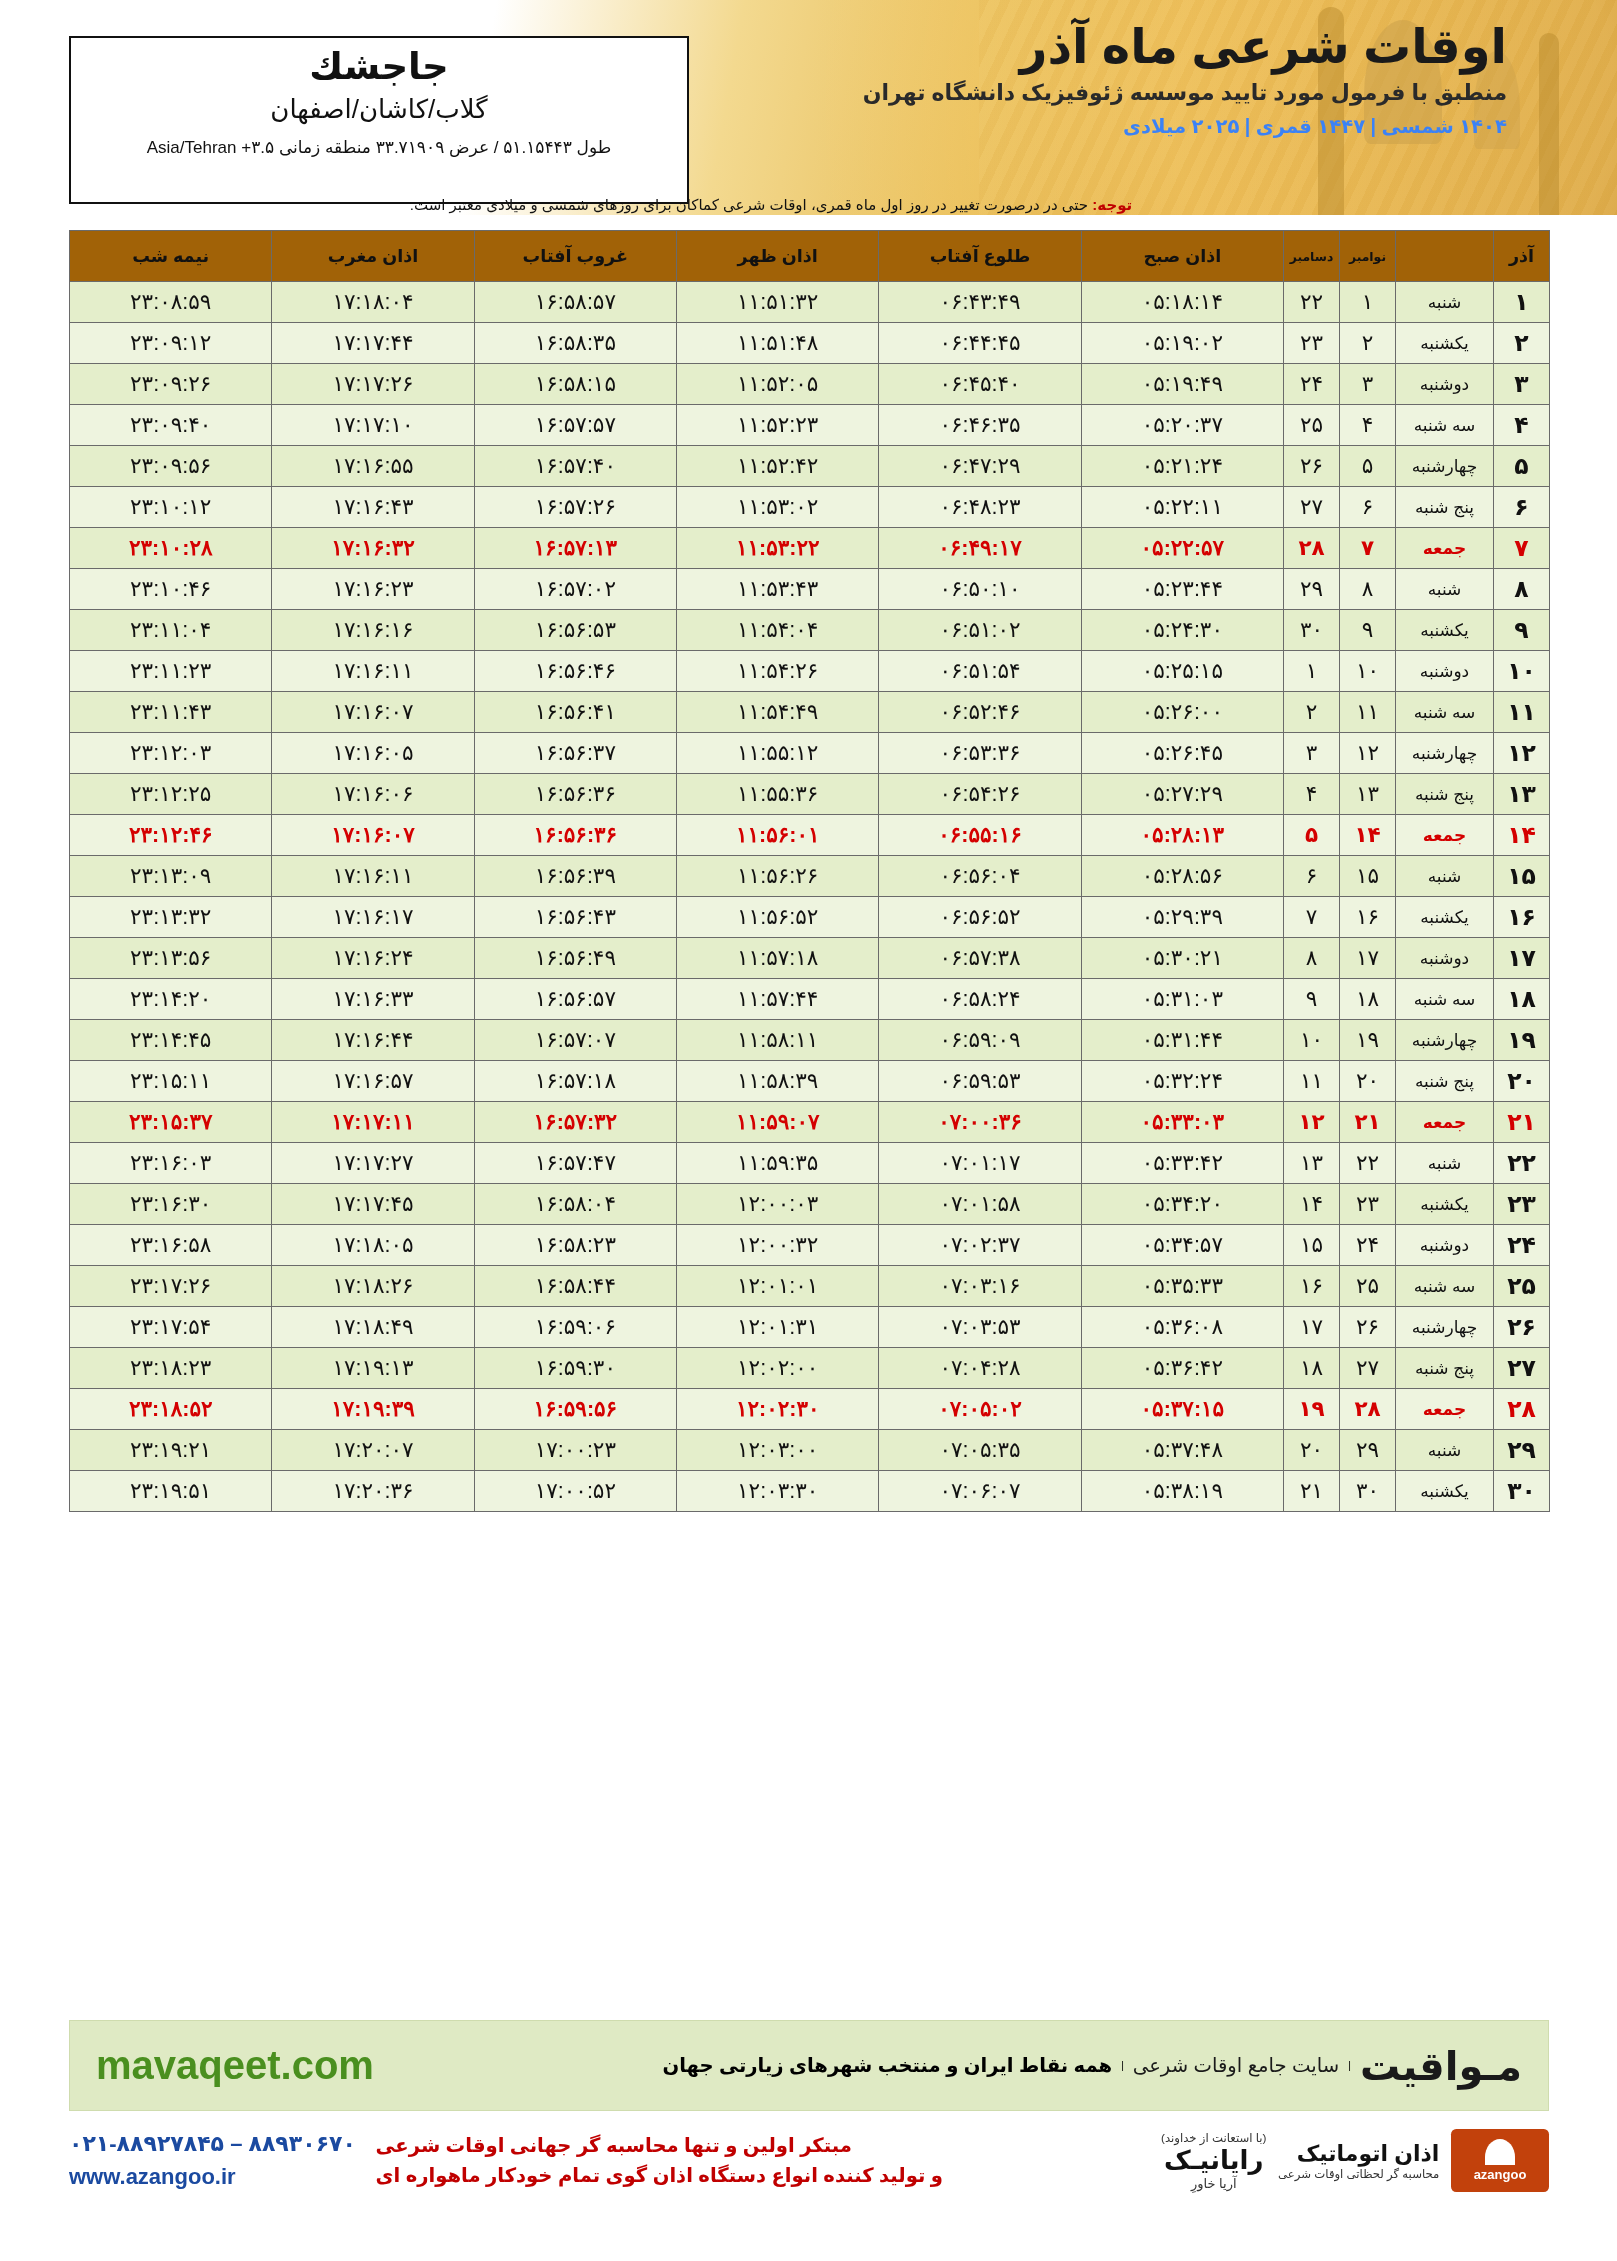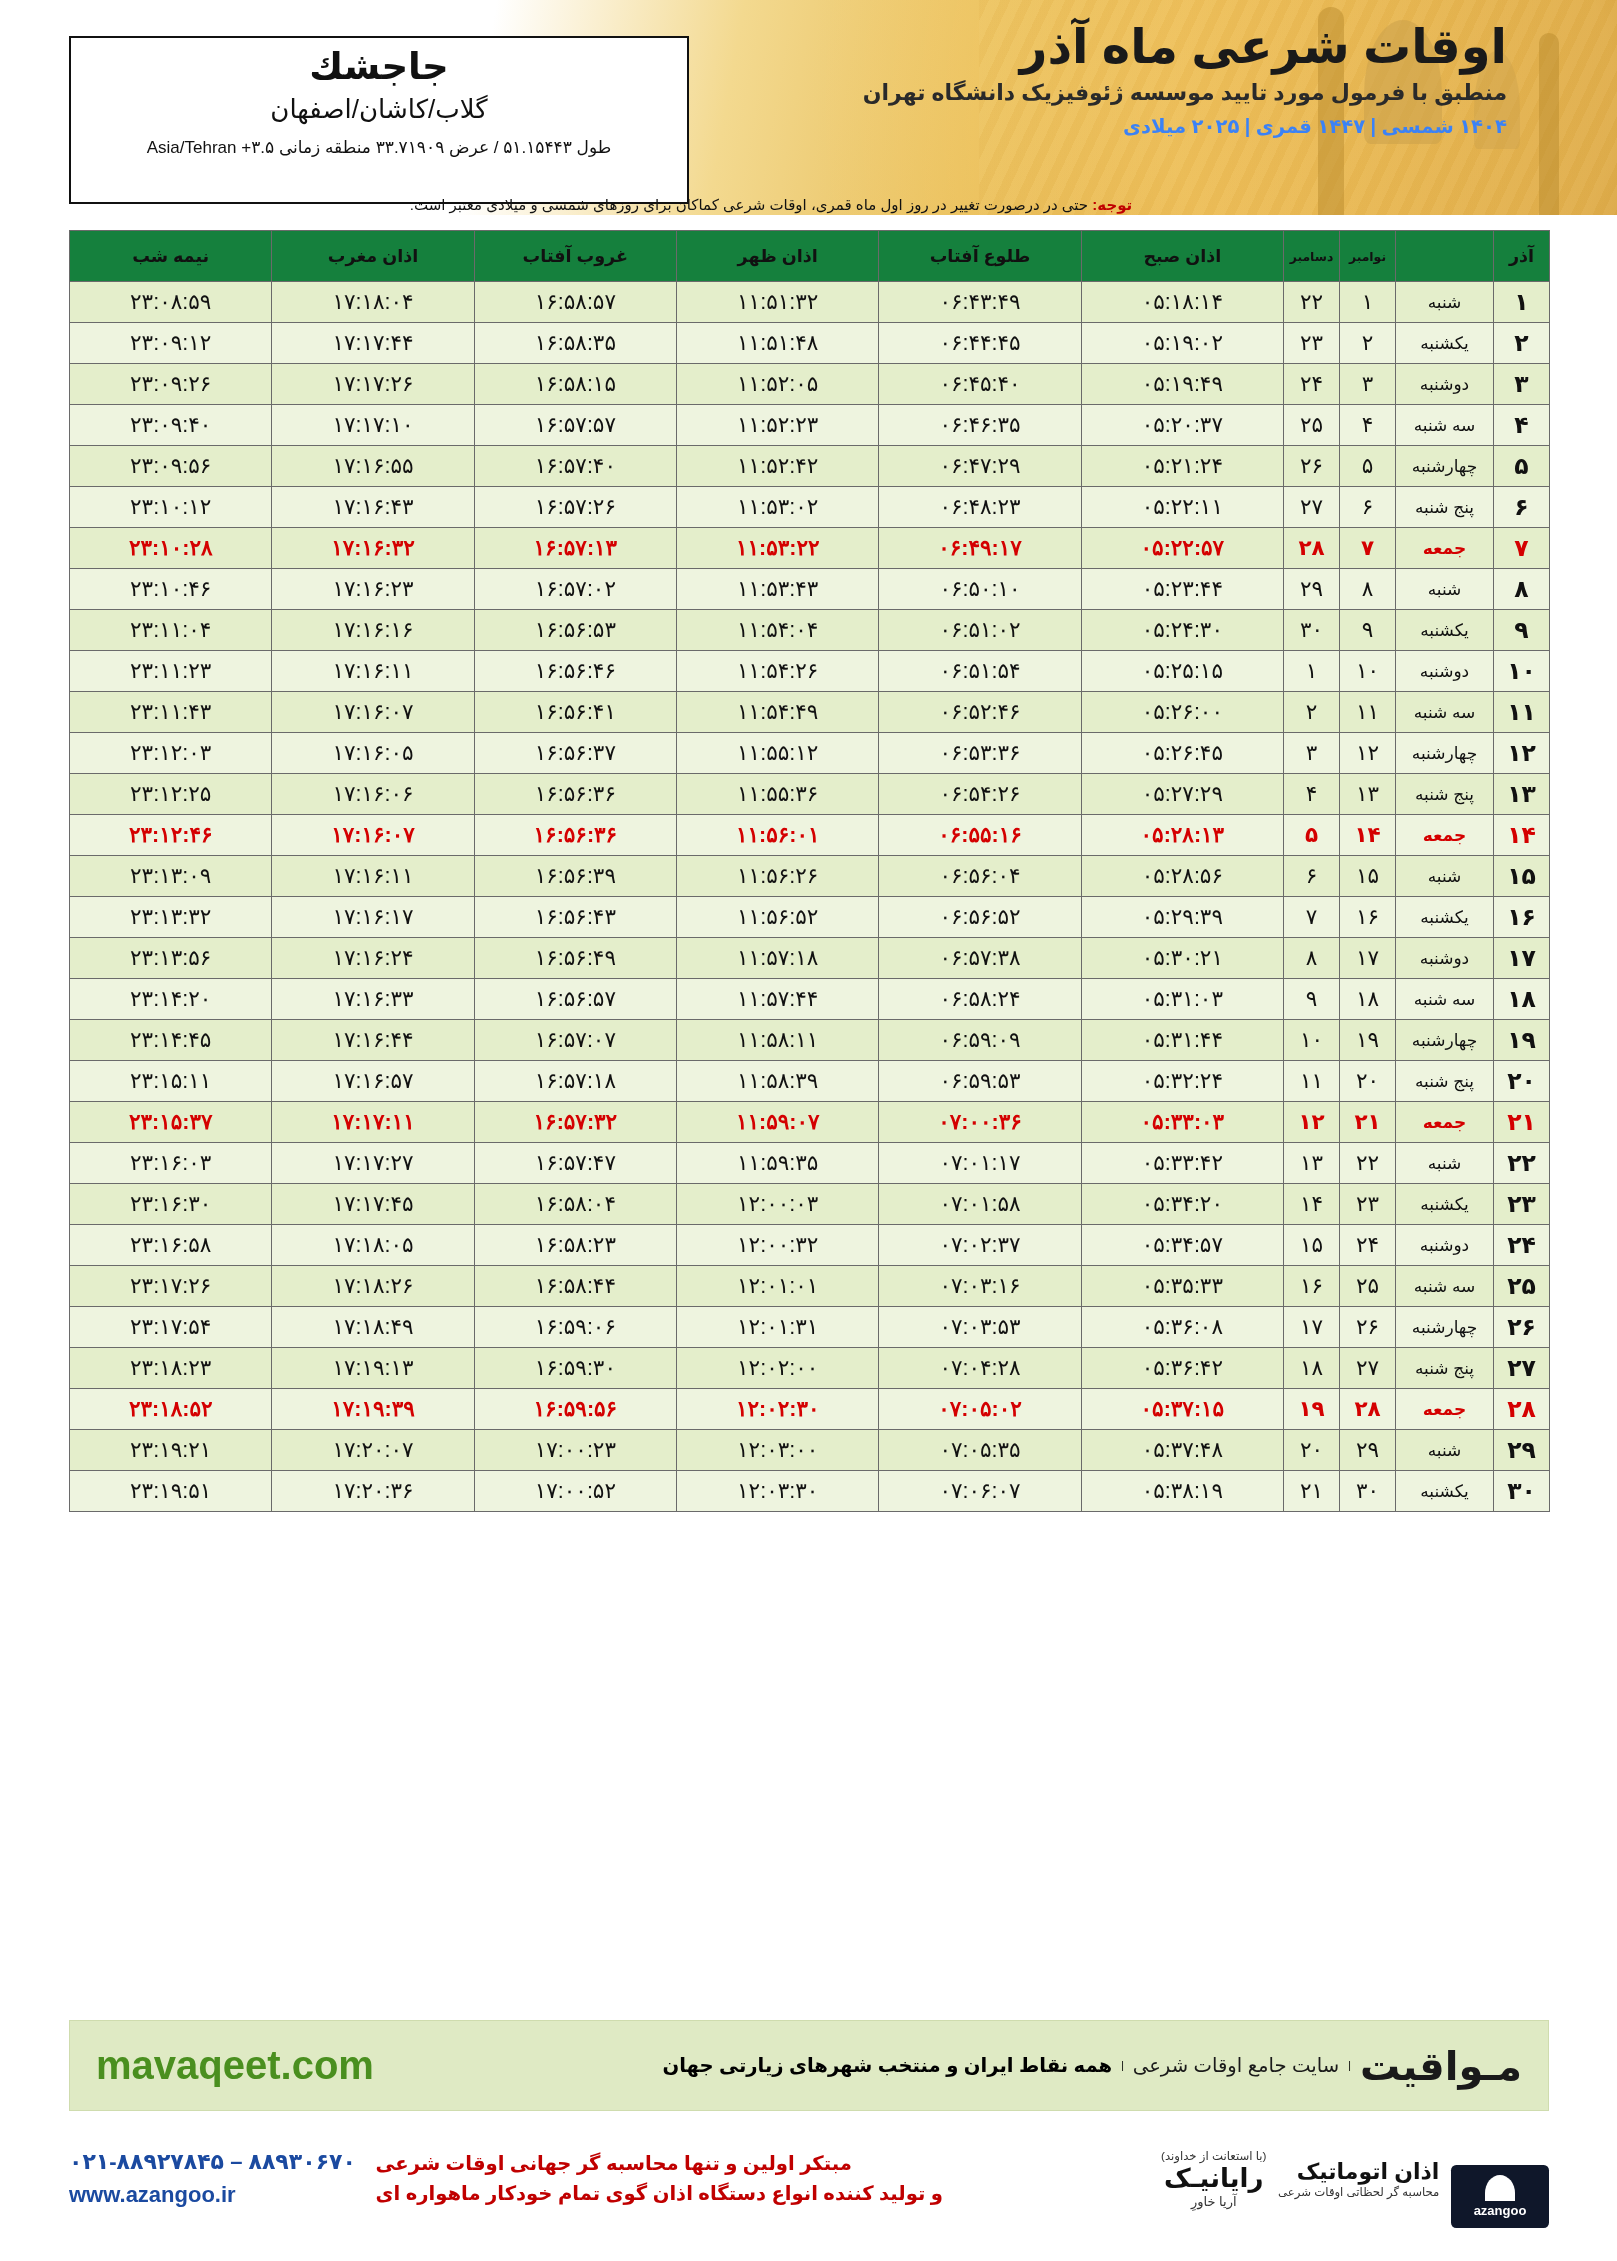--- a/index.html
+++ b/index.html
@@ -78,21 +78,21 @@
   #note .note-text { font-weight:normal; }
 
   
   #table-wrap {
     position:absolute; top:230px; left:69px; width:1481px;
   }
   table { border-collapse: collapse; width:100%; table-layout:fixed; direction:rtl; }
   th, td { border:1.3px solid #6a6a6a; text-align:center; }
 
   thead th {
-    background:#15803d; color:#111; font-size:17.6px; font-weight:bold; height:51px;
+    background:#a16207; color:#111; font-size:17.6px; font-weight:bold; height:51px;
     position:relative;
   }
   
   thead th.slant { font-size:12.4px; padding:0 1.3px; }
 
   tbody td { font-size:21.5px; height:41px; color:#111; background:#e4eecb; }
   tbody tr:nth-child(even) td { background:#eef4df; }
   tbody td.day-num { font-weight:bold; font-size:23.5px; }
   tbody td.weekday { font-size:17px; }
   tbody tr.friday td { color:#d40000; font-weight:bold; }
@@ -116,23 +116,23 @@
   }
   #brand-fa { font-size:40px; font-weight:bold; color:#1a1a1a; }
   #brand-tag { font-size:19.6px; color:#1a1a1a; font-weight:normal; }
   #brand-en { font-size:40px; font-weight:bold; color:#4a8f1f; direction:ltr; }
 
   #footer-bottom {
     margin-top:18px; display:flex; align-items:center; justify-content:space-between; direction:rtl;
   }
   #f-logos { display:flex; align-items:center; gap:11.7px; }
   #azangoo-logo {
-    width:98px; height:63px; background:#0f172a; color:#fff; border-radius:5.2px;
+    width:98px; height:63px; background:#c2410c; color:#fff; border-radius:5.2px;
     display:flex; flex-direction:column; align-items:center; justify-content:center;
-    font-size:13px; font-weight:bold; position:relative;margin-top:36px;
+    font-size:13px; font-weight:bold; position:relative;
   }
   #azangoo-logo .mosque {
     width:30px; height:26px; background:#fff; border-radius:50% 50% 0 0 / 70% 70% 0 0;
     margin-bottom:2.6px;
   }
   #rayaneek {
     text-align:center; direction:rtl;
   }
   #rayaneek .ar { font-size:11.7px; color:#333; }
   #rayaneek .name { font-size:26px; font-weight:bold; color:#111; }

